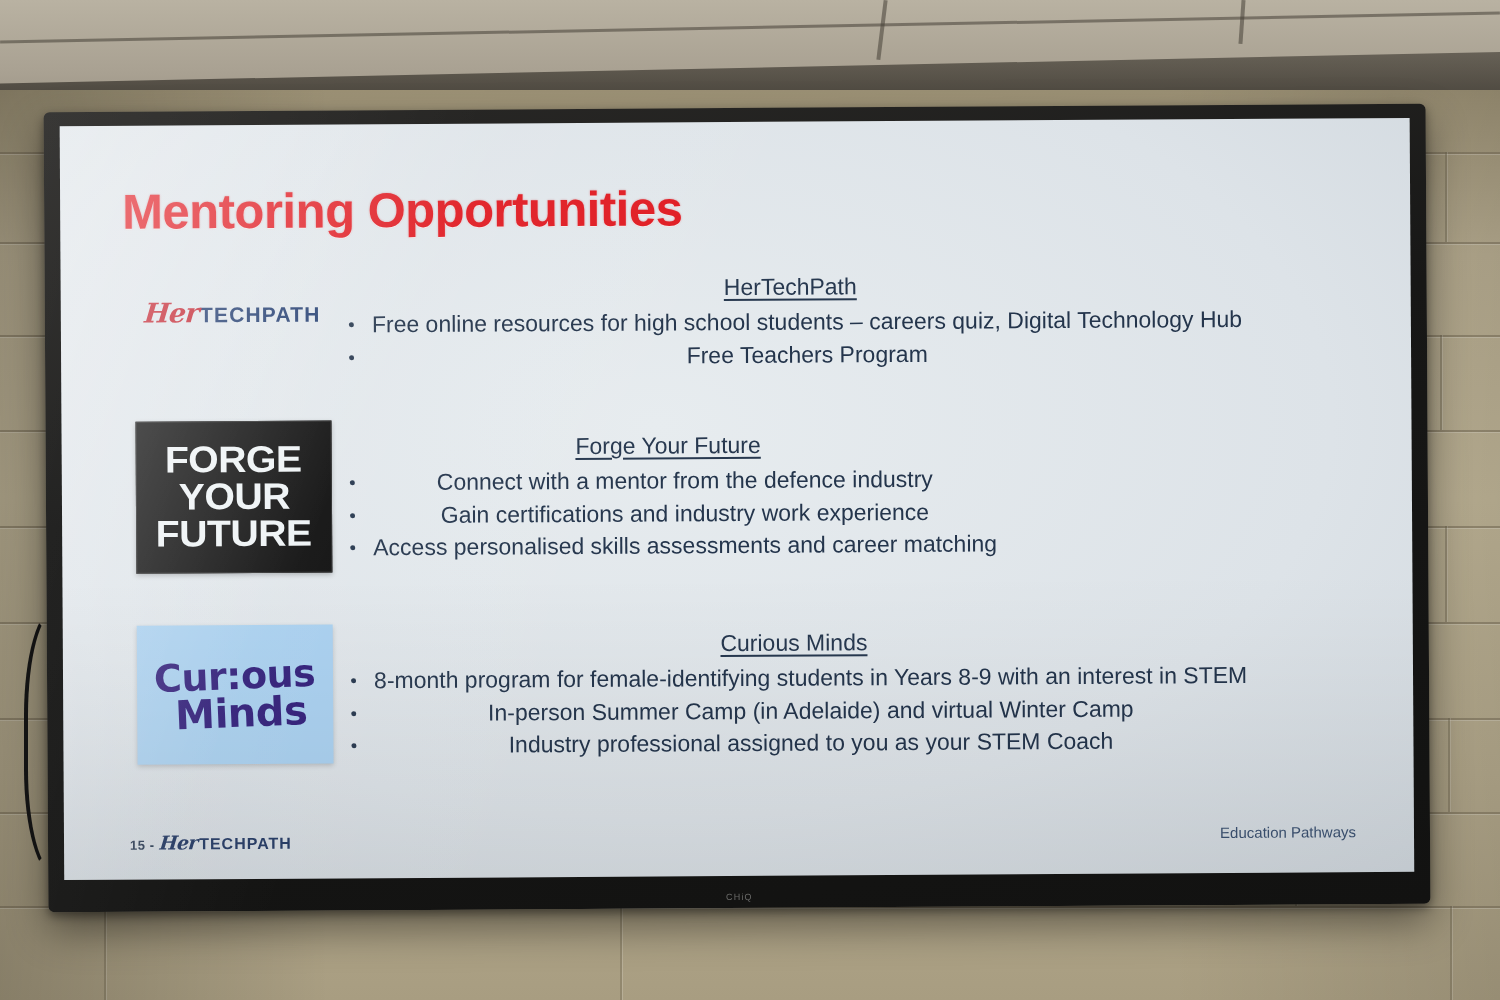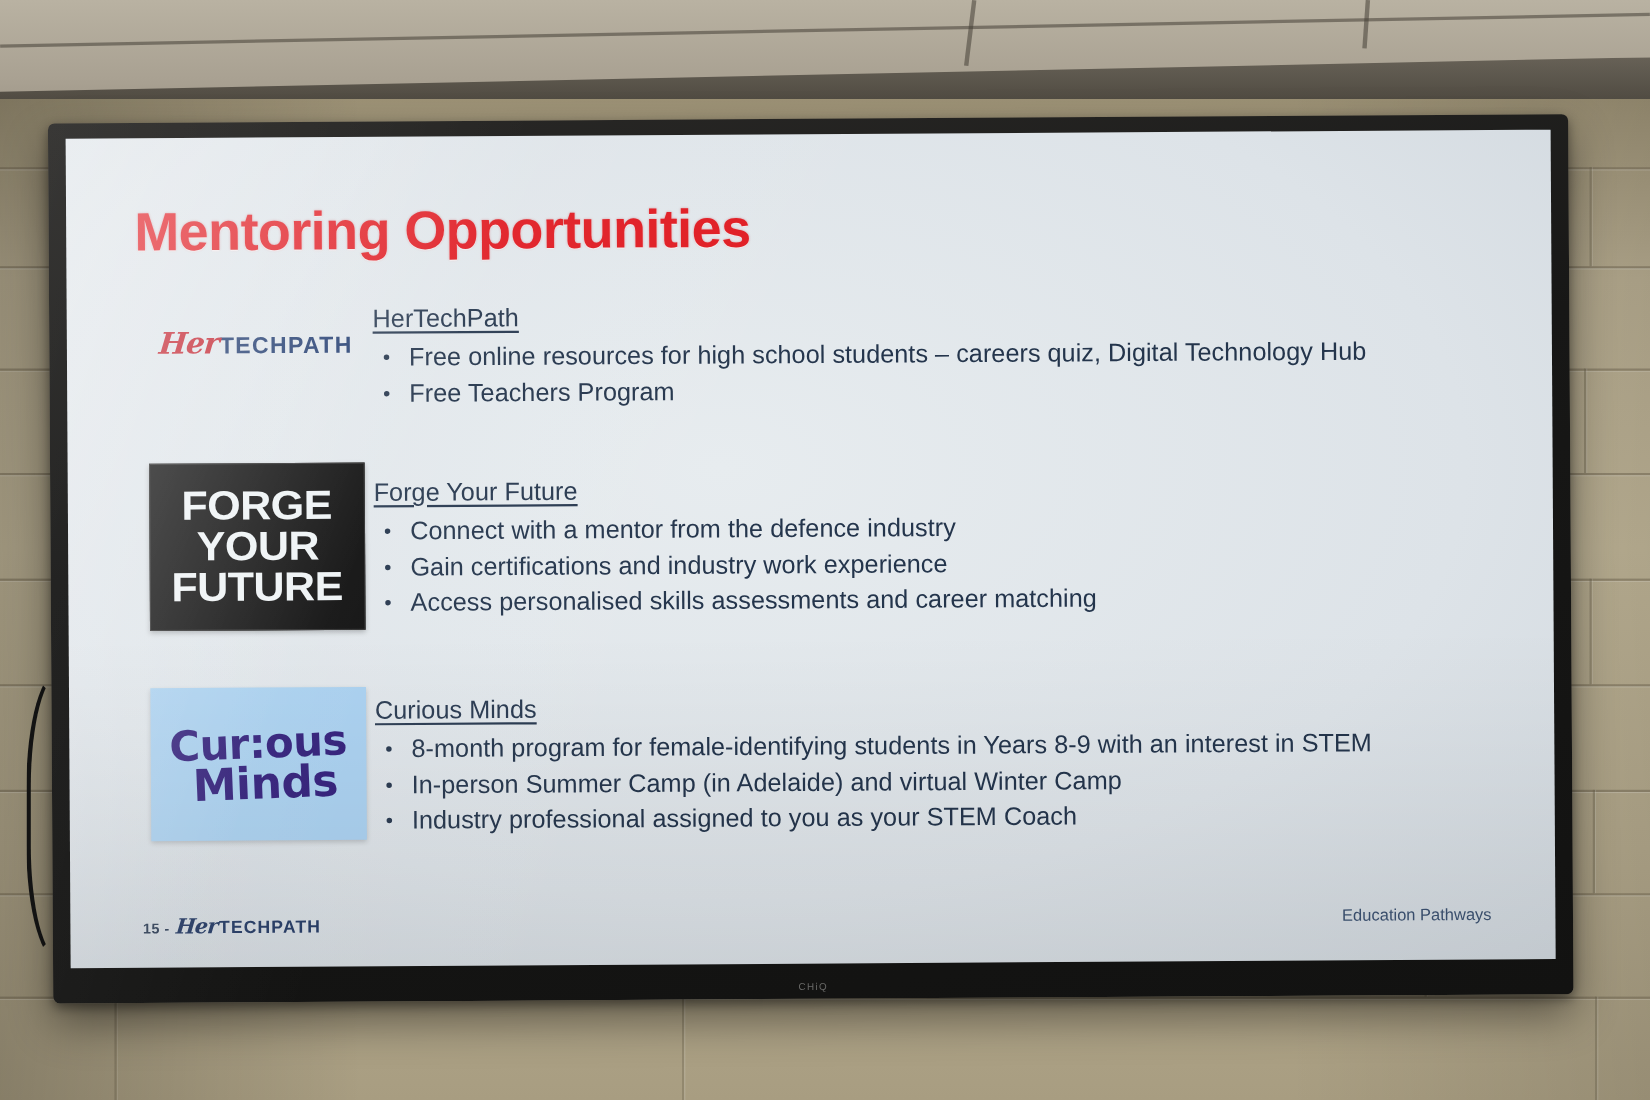--- a/index.html
+++ b/index.html
@@ -4,21 +4,21 @@
 <style>
   * { margin:0; padding:0; box-sizing:border-box; }
   html,body { width:1500px; height:1000px; overflow:hidden; }
   body {
     font-family:"Liberation Sans", sans-serif;
     background:#b3a88c;
     position:relative;
   }
 
   
-  #room { position:absolute; inset:0; overflow:hidden; }
+  #room { position:absolute; inset:0; overflow:hidden;text-align:center; }
 
   .wall {
     position:absolute; left:0; top:90px; width:1500px; height:910px;
     background:
       linear-gradient(180deg,#9c9175 0%, #b9ae92 18%, #c2b799 45%, #b6ab8e 75%, #a89d81 100%);
   }
   
   .wall .course {
     position:absolute; left:0; width:1500px; height:2px;
     background:rgba(120,110,88,.55);

